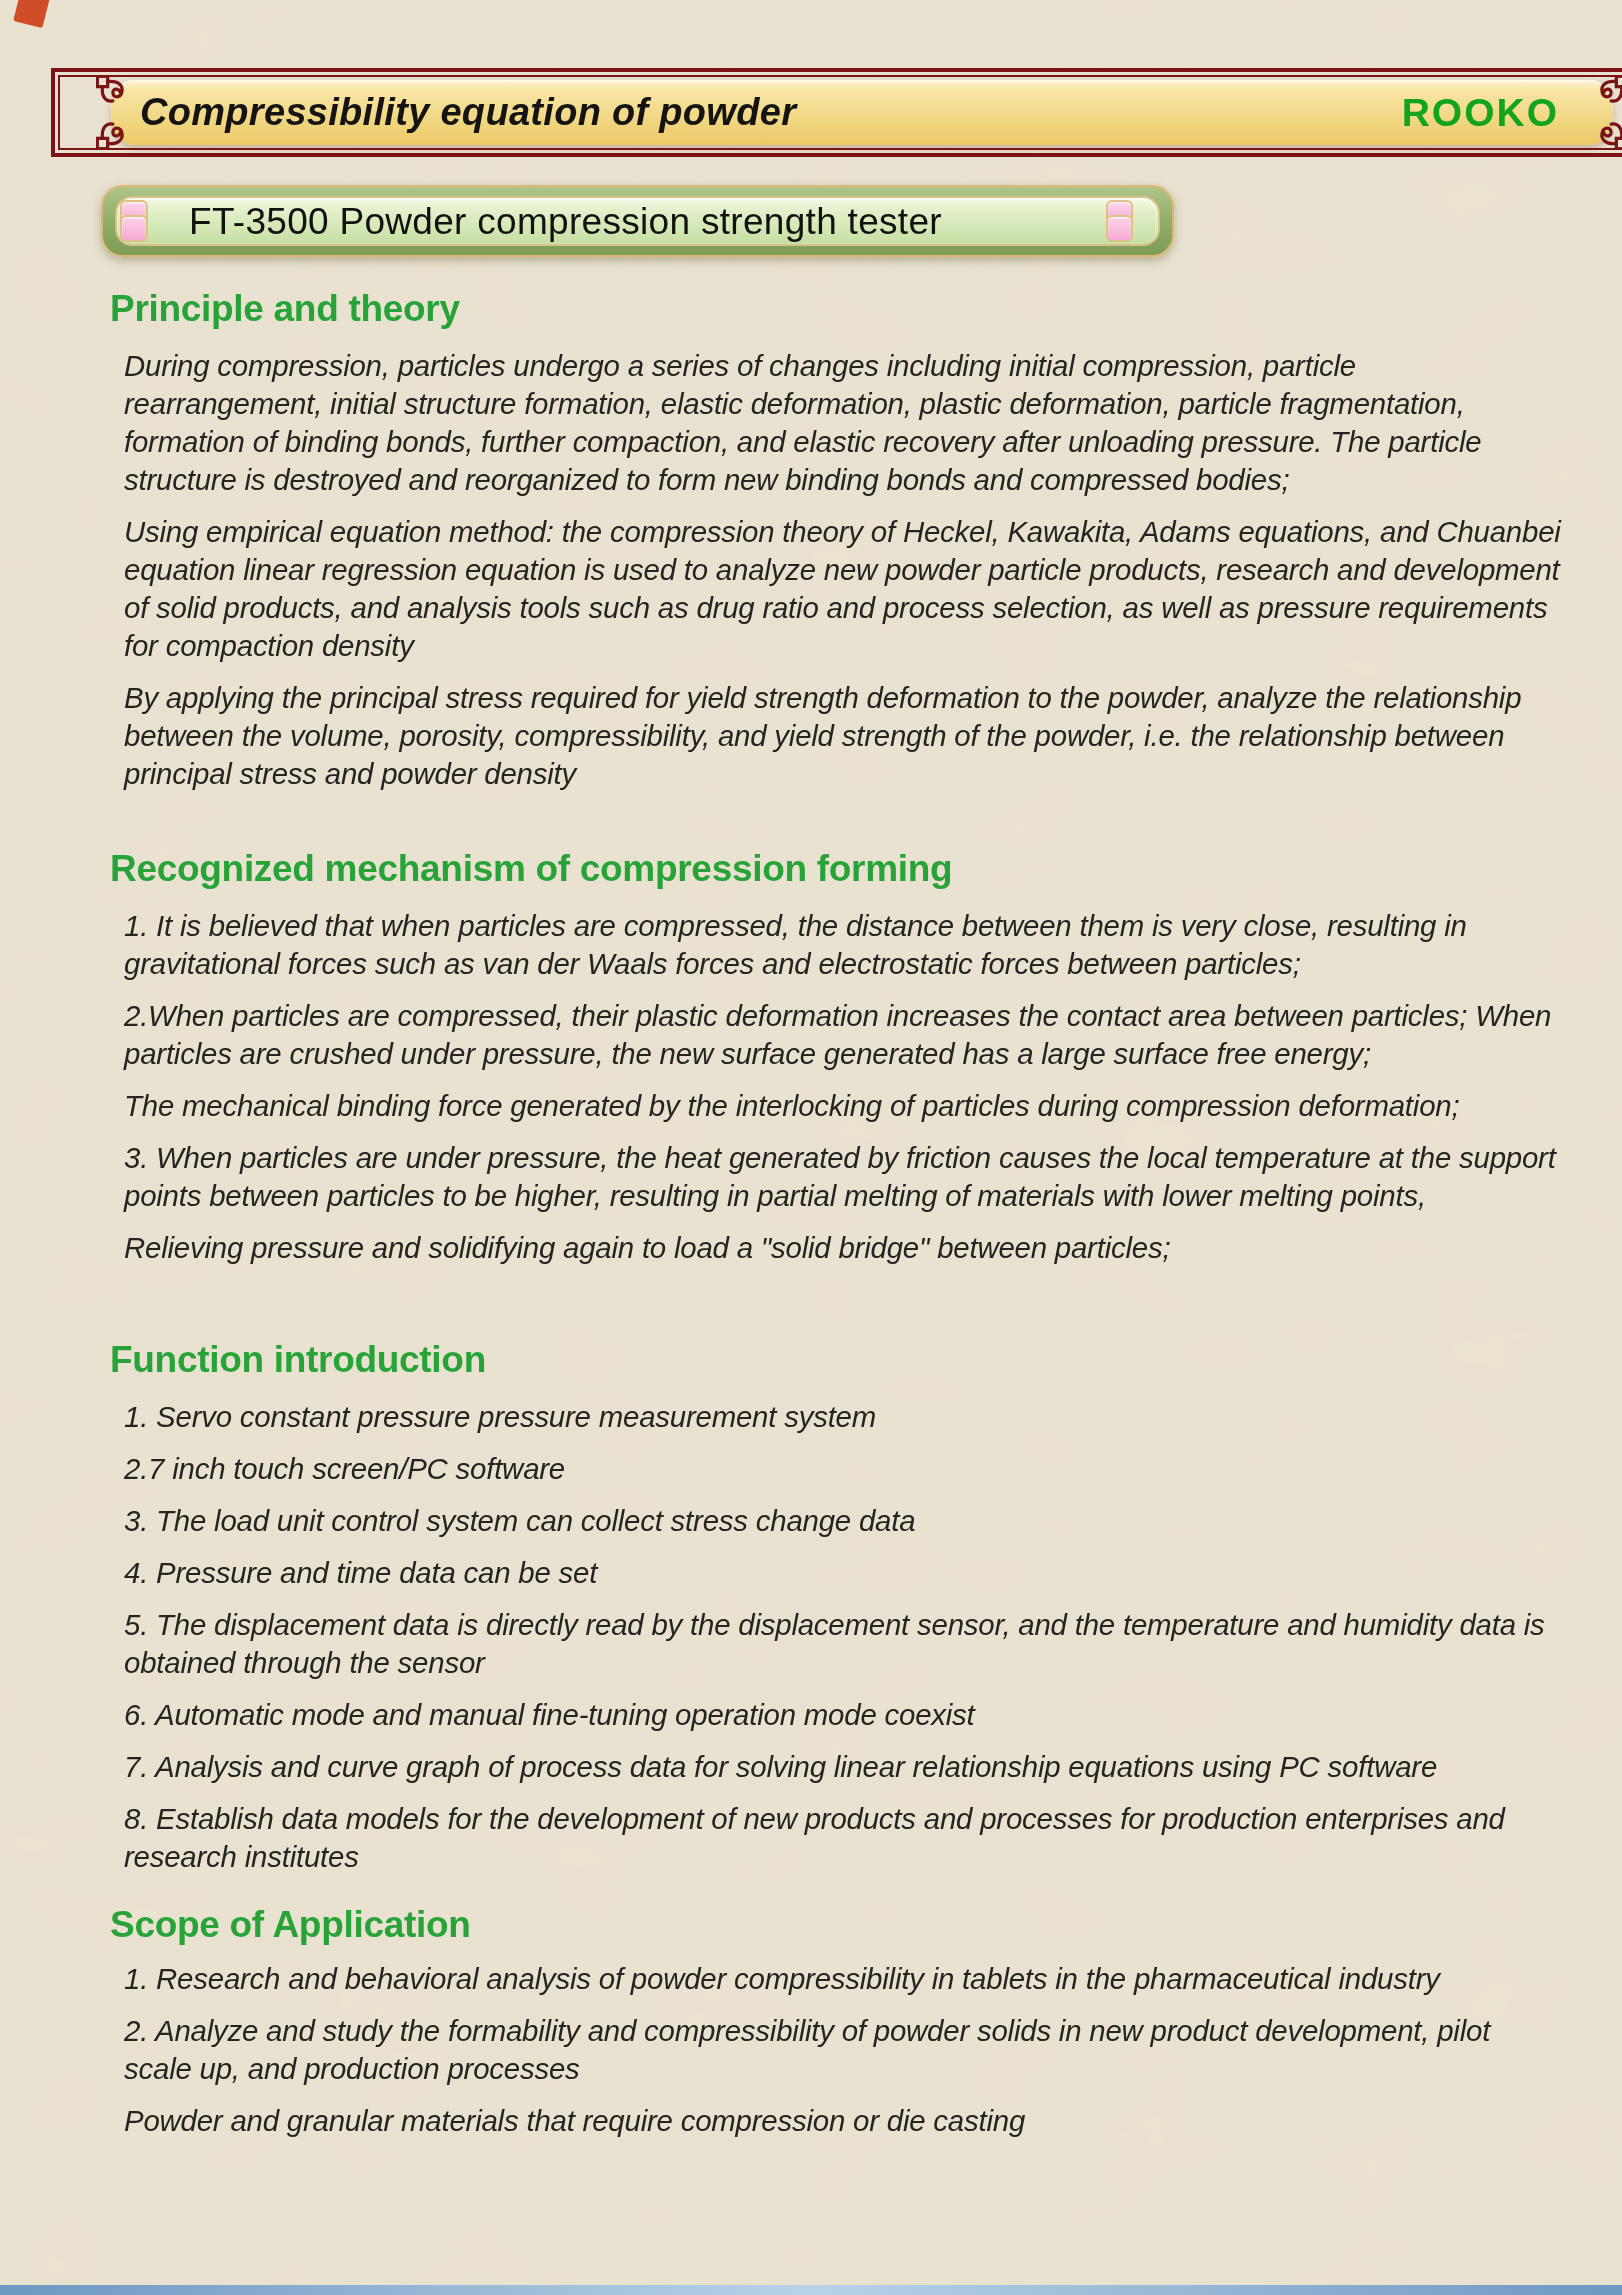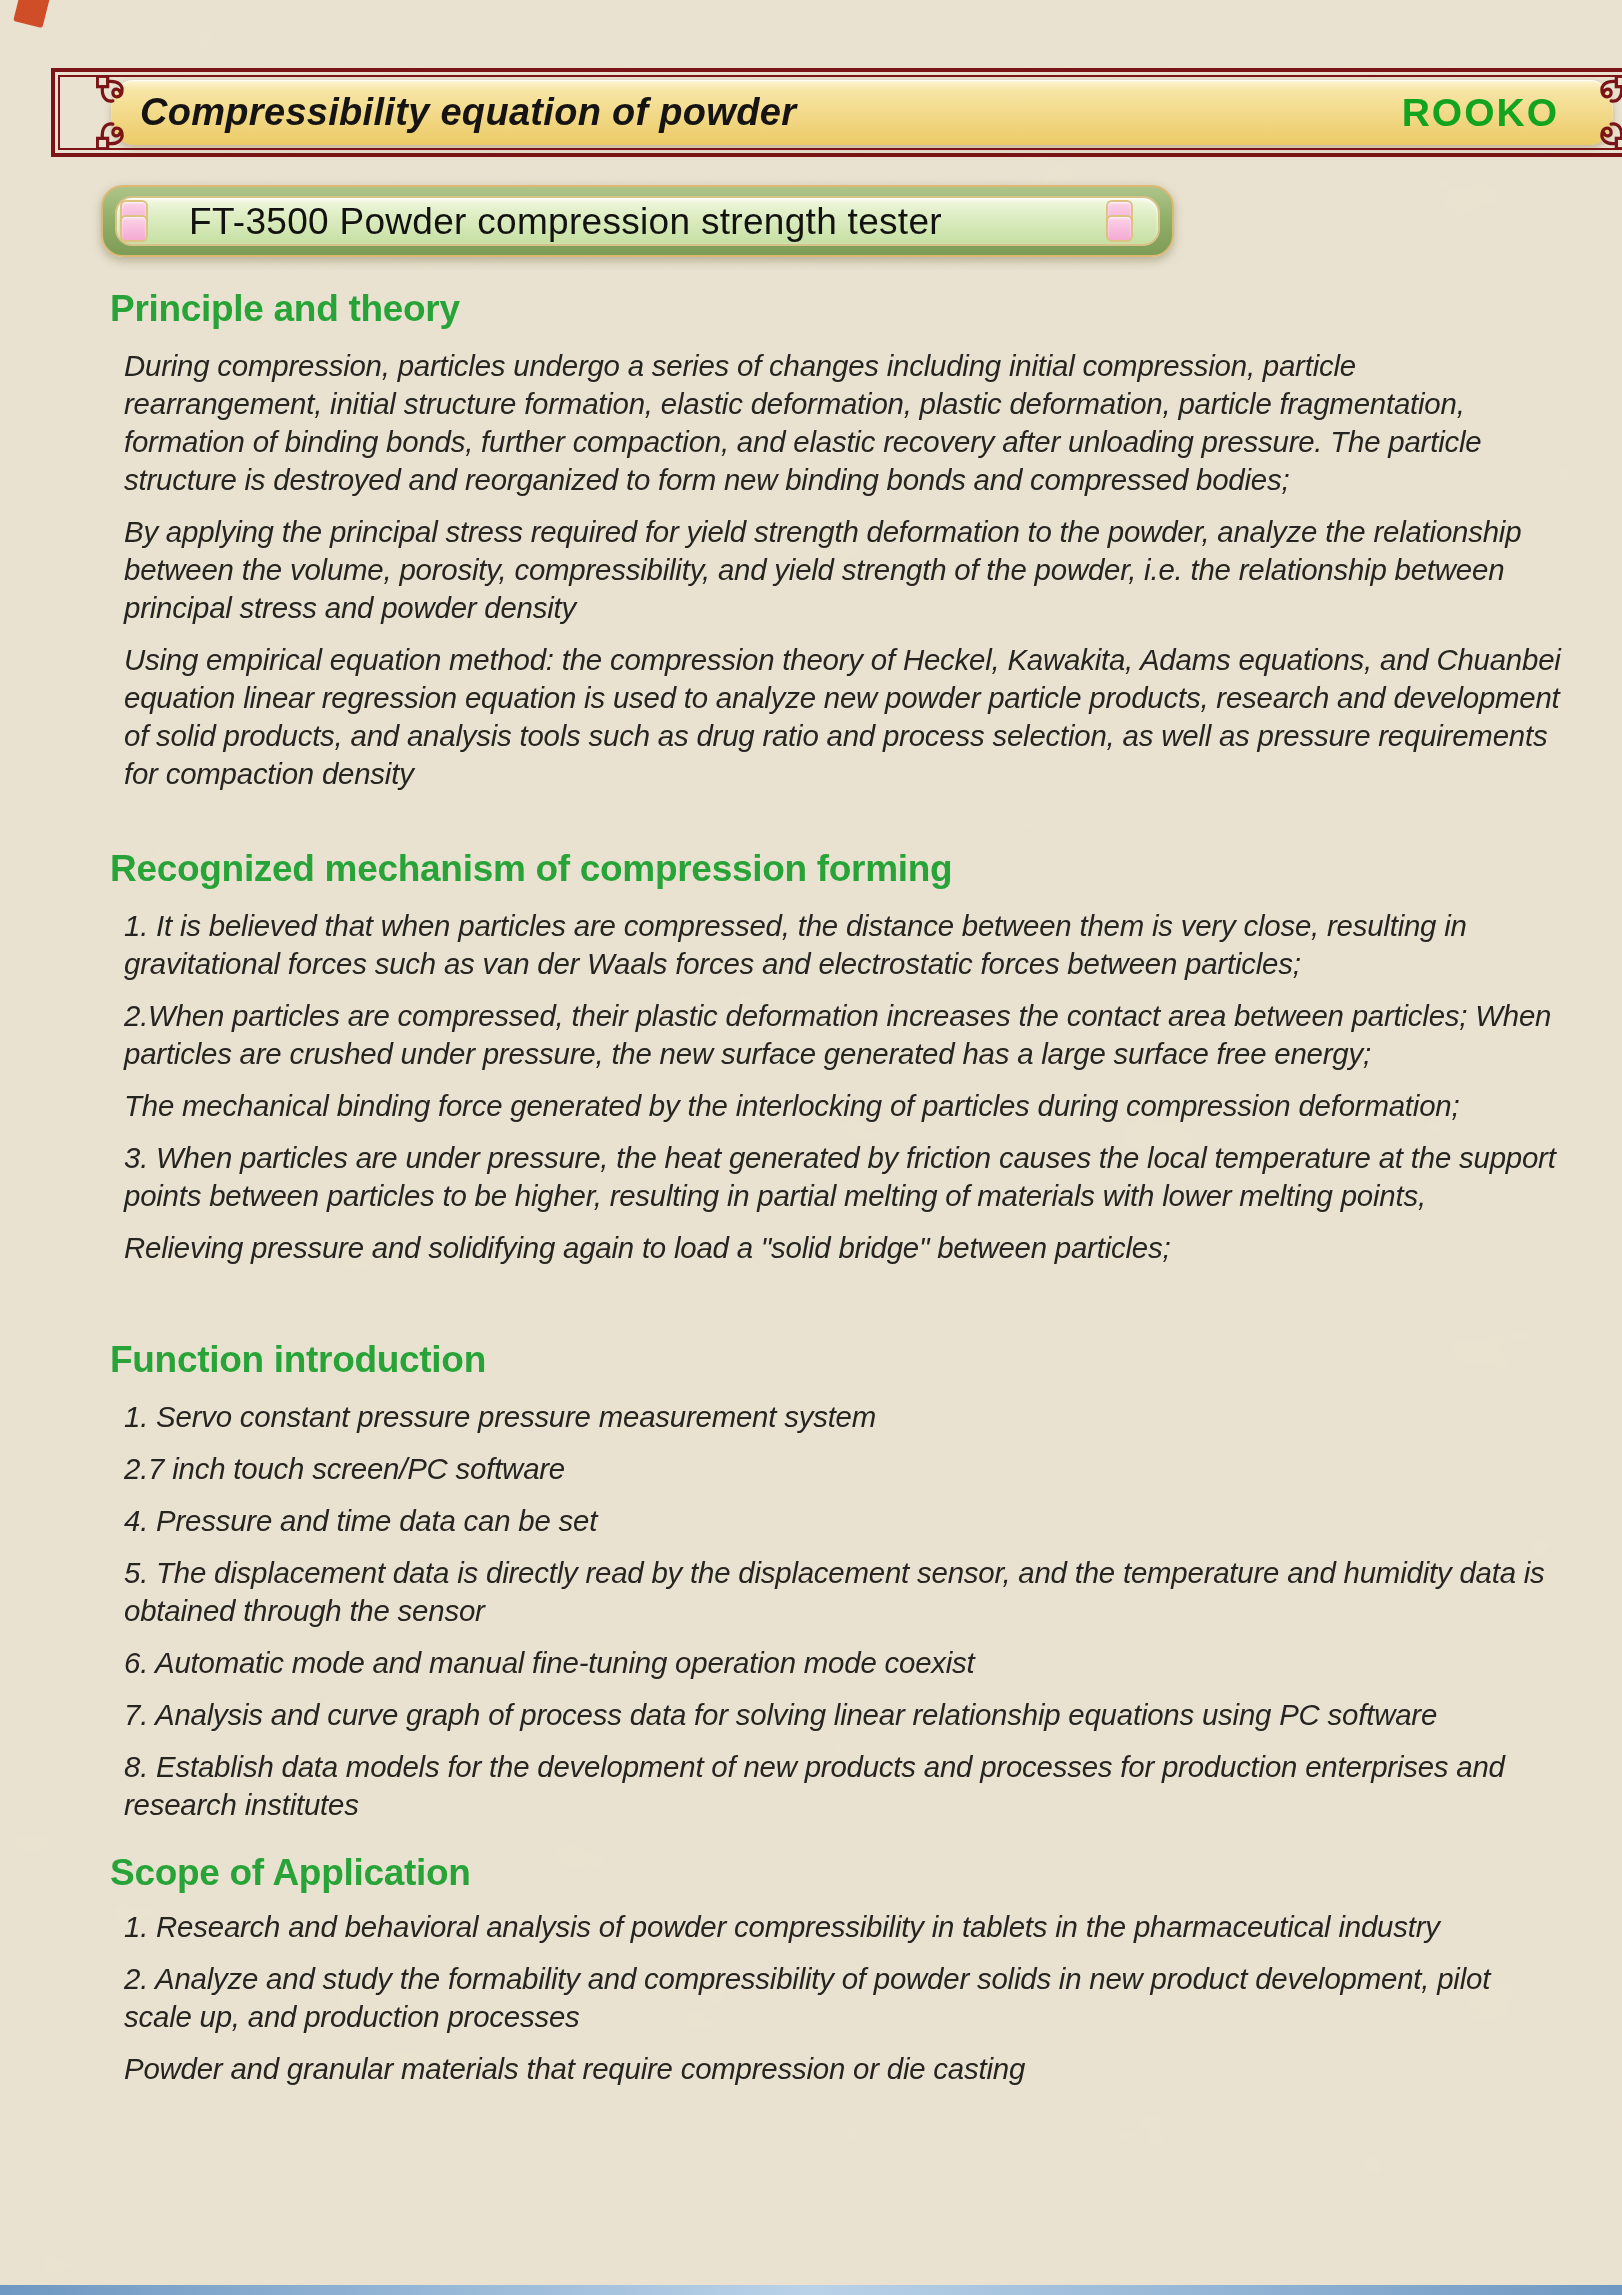--- a/index.html
+++ b/index.html
@@ -173,37 +173,38 @@
   <div class="pin rt"></div>
   <div class="pin rb"></div>
   <div class="plaque-label">FT-3500 Powder compression strength tester</div>
 </div>
 
 <main class="content">
 
   <section class="sec-principle">
     <h2>Principle and theory</h2>
     <p>During compression, particles undergo a series of changes including initial compression, particle rearrangement, initial structure formation, elastic deformation, plastic deformation, particle fragmentation, formation of binding bonds, further compaction, and elastic recovery after unloading pressure. The particle structure is destroyed and reorganized to form new binding bonds and compressed bodies;</p>
+    <p>Using empirical equation method: the compression theory of Heckel, Kawakita, Adams equations, and Chuanbei equation linear regression equation is used to analyze new powder particle products, research and development of solid products, and analysis tools such as drug ratio and process selection, as well as pressure requirements for compaction density</p>
     <p>By applying the principal stress required for yield strength deformation to the powder, analyze the relationship between the volume, porosity, compressibility, and yield strength of the powder, i.e. the relationship between principal stress and powder density</p>
-    <p>Using empirical equation method: the compression theory of Heckel, Kawakita, Adams equations, and Chuanbei equation linear regression equation is used to analyze new powder particle products, research and development of solid products, and analysis tools such as drug ratio and process selection, as well as pressure requirements for compaction density</p>
   </section>
 
   <section class="sec-mechanism">
     <h2>Recognized mechanism of compression forming</h2>
     <p>1. It is believed that when particles are compressed, the distance between them is very close, resulting in gravitational forces such as van der Waals forces and electrostatic forces between particles;</p>
     <p>2.When particles are compressed, their plastic deformation increases the contact area between particles; When particles are crushed under pressure, the new surface generated has a large surface free energy;</p>
     <p>The mechanical binding force generated by the interlocking of particles during compression deformation;</p>
     <p>3. When particles are under pressure, the heat generated by friction causes the local temperature at the support points between particles to be higher, resulting in partial melting of materials with lower melting points,</p>
     <p>Relieving pressure and solidifying again to load a "solid bridge" between particles;</p>
   </section>
 
   <section class="sec-function">
     <h2>Function introduction</h2>
     <p>1. Servo constant pressure pressure measurement system</p>
     <p>2.7 inch touch screen/PC software</p>
+    <p>3. The load unit control system can collect stress change data</p>
     <p>4. Pressure and time data can be set</p>
     <p>5. The displacement data is directly read by the displacement sensor, and the temperature and humidity data is obtained through the sensor</p>
     <p>6. Automatic mode and manual fine-tuning operation mode coexist</p>
     <p>7. Analysis and curve graph of process data for solving linear relationship equations using PC software</p>
     <p>8. Establish data models for the development of new products and processes for production enterprises and research institutes</p>
   </section>
 
   <section class="sec-scope">
     <h2>Scope of Application</h2>
     <p>1. Research and behavioral analysis of powder compressibility in tablets in the pharmaceutical industry</p>

